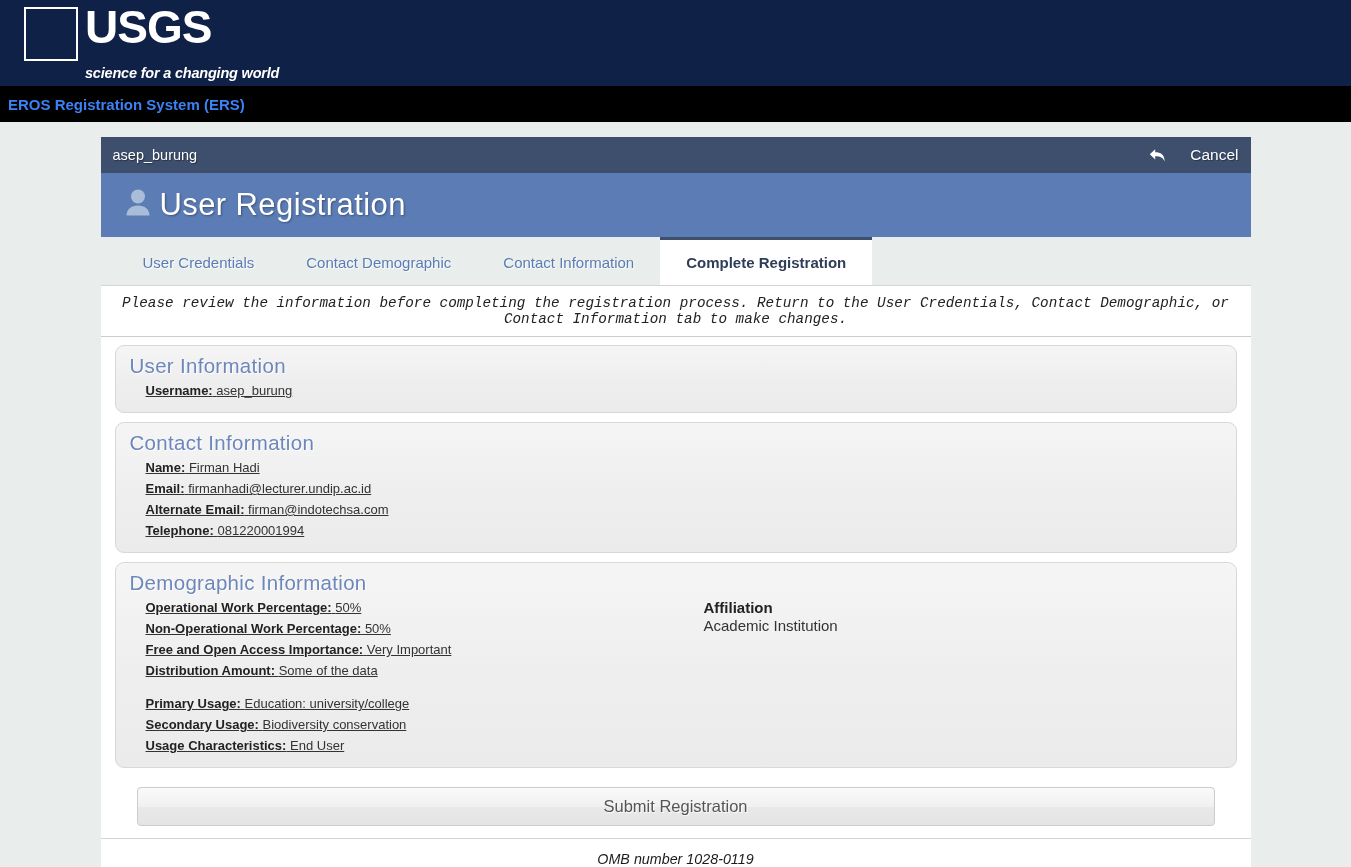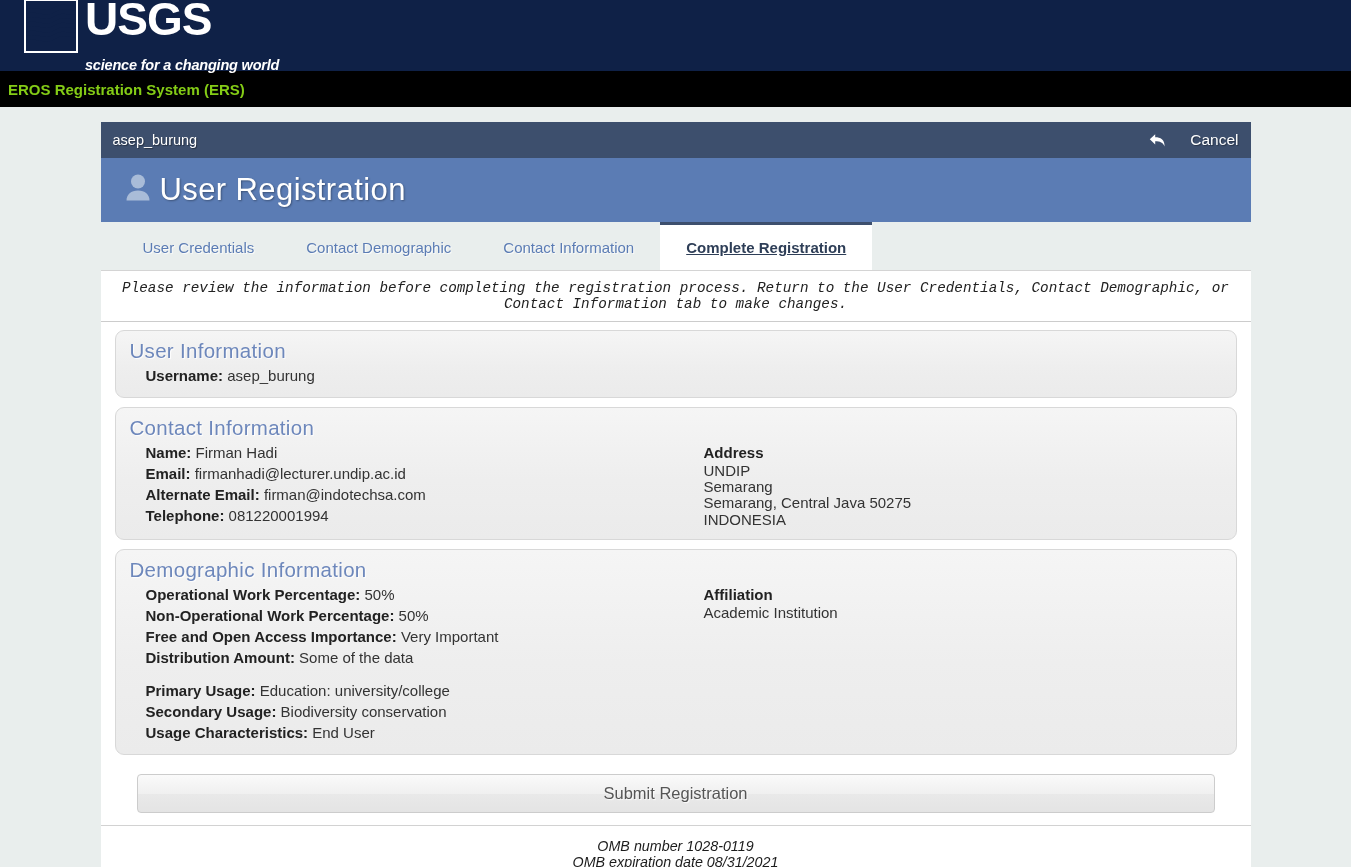--- a/index.html
+++ b/index.html
@@ -6,21 +6,21 @@
   html, body {
     margin: 0; padding: 0;
     width: 1351px; height: 867px;
     background: #e9eeed;
     font-family: "Liberation Sans", sans-serif;
     overflow: hidden;
   }
 
   
   .usgs-banner {
-    height: 71px;
+    height: 86px;
     background: #0f2147;
     display: flex;
     align-items: center;
     padding-left: 24px;
   }
   .usgs-logo { display: flex; align-items: flex-start; }
   .usgs-wavebox {
     width: 54px; height: 54px;
     border: 2px solid #ffffff;
     margin-right: 7px;
@@ -49,21 +49,21 @@
   }
   .usgs-tag-wrap {
     margin-left: -61px;
     padding-left: 61px;
   }
 
   
   .ers-bar {
     height: 36px;
     background: #000000;
-    color: #84cc16;
+    color: #3b82f6;
     display: flex;
     align-items: center;
     padding-left: 8px;
     font-size: 15px;
     font-weight: bold;
   }
 
   
   .page { padding: 15px 0 0 0; }
   .container {
@@ -133,21 +133,20 @@
     cursor: pointer;
     border-top: 3px solid transparent;
     text-shadow: 1px 1px 1px rgba(255,255,255,.9);
     white-space: nowrap;
   }
   .tab.active {
     background: #ffffff;
     color: #2e3e57;
     font-weight: bold;
     border-top: 3px solid #3d4f6d;
-    text-decoration: underline;
   }
 
   
   .instruction {
     border-top: 1px solid #d4d4d4;
     border-bottom: 1px solid #cccccc;
     padding: 9px 10px;
     text-align: center;
     font-style: italic;
     font-size: 14.3px;
@@ -172,21 +171,21 @@
     font-size: 20.5px;
     font-weight: normal;
     color: #6d87bb;
     letter-spacing: 0.3px;
     text-shadow: 1px 1px 1px rgba(255,255,255,.95);
   }
   .panel-cols { display: flex; gap: 20px; }
   .col-left { width: 50%; padding-left: 16px; }
   .col-right { width: 50%; padding-left: 18px; }
 
-  .row { font-size: 15px; color: #333333; line-height: 21px; }
+  .row { font-size: 13px; color: #333333; line-height: 21px; text-decoration: underline; }
   .row b { color: #222222; }
   .blk-title { font-size: 15px; font-weight: bold; color: #222222; line-height: 21px; }
   .blk-line { font-size: 15px; color: #333333; line-height: 16.2px; }
   .grp { margin-bottom: 0; }
   .grp + .grp { margin-top: 12px; }
 
   
   .submit-wrap { padding: 10px 36px 12px 36px; background: #ffffff; }
   .btn-submit {
     display: block;
@@ -300,27 +299,20 @@
             </div>
             <div class="row">
               <b>Alternate Email:</b>
               <span>firman@indotechsa.com</span>
             </div>
             <div class="row">
               <b>Telephone:</b>
               <span>081220001994</span>
             </div>
           </div>
-          <div class="col-right">
-            <div class="blk-title">Address</div>
-            <div class="blk-line">UNDIP</div>
-            <div class="blk-line">Semarang</div>
-            <div class="blk-line">Semarang, Central Java 50275</div>
-            <div class="blk-line">INDONESIA</div>
-          </div>
         </div>
       </div>
 
       <div class="panel">
         <h2>Demographic Information</h2>
         <div class="panel-cols">
           <div class="col-left">
             <div class="grp">
               <div class="row">
                 <b>Operational Work Percentage:</b>

